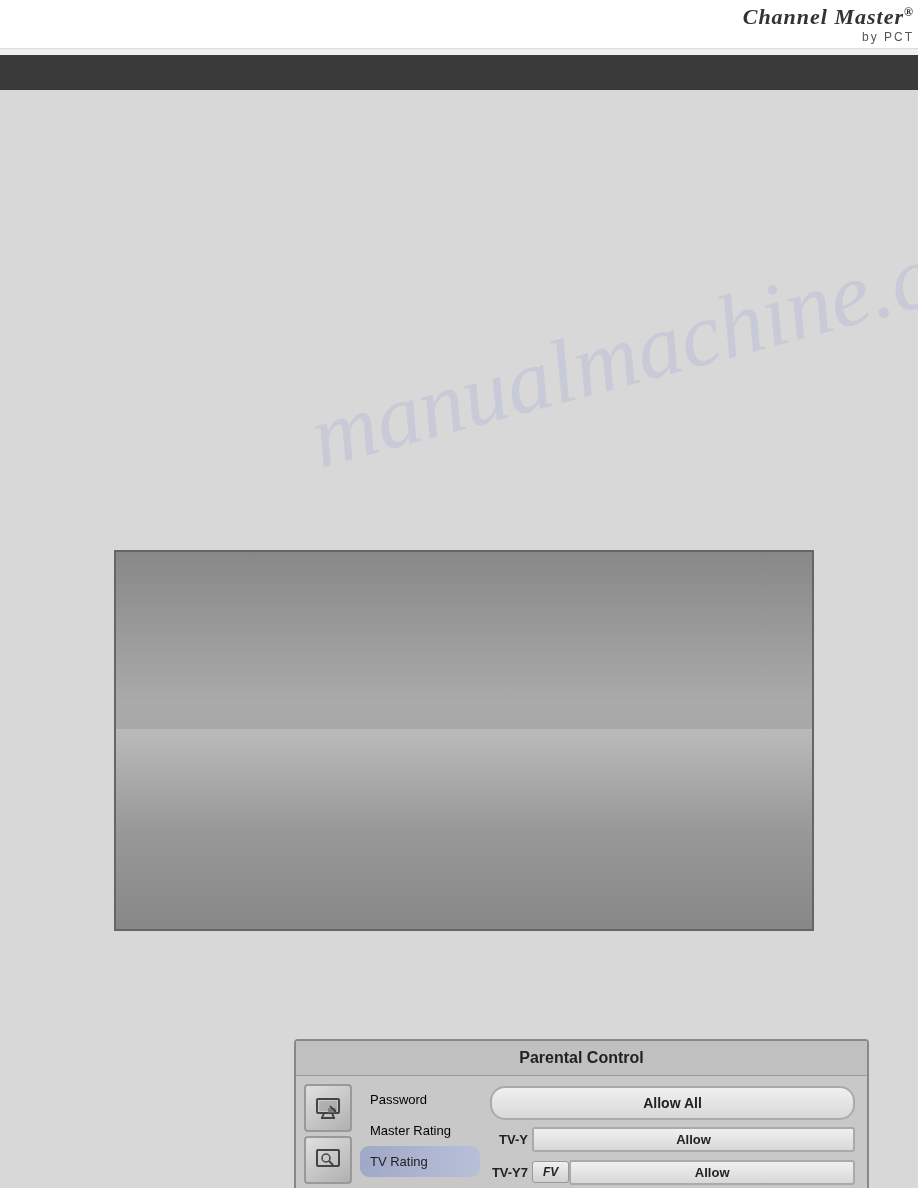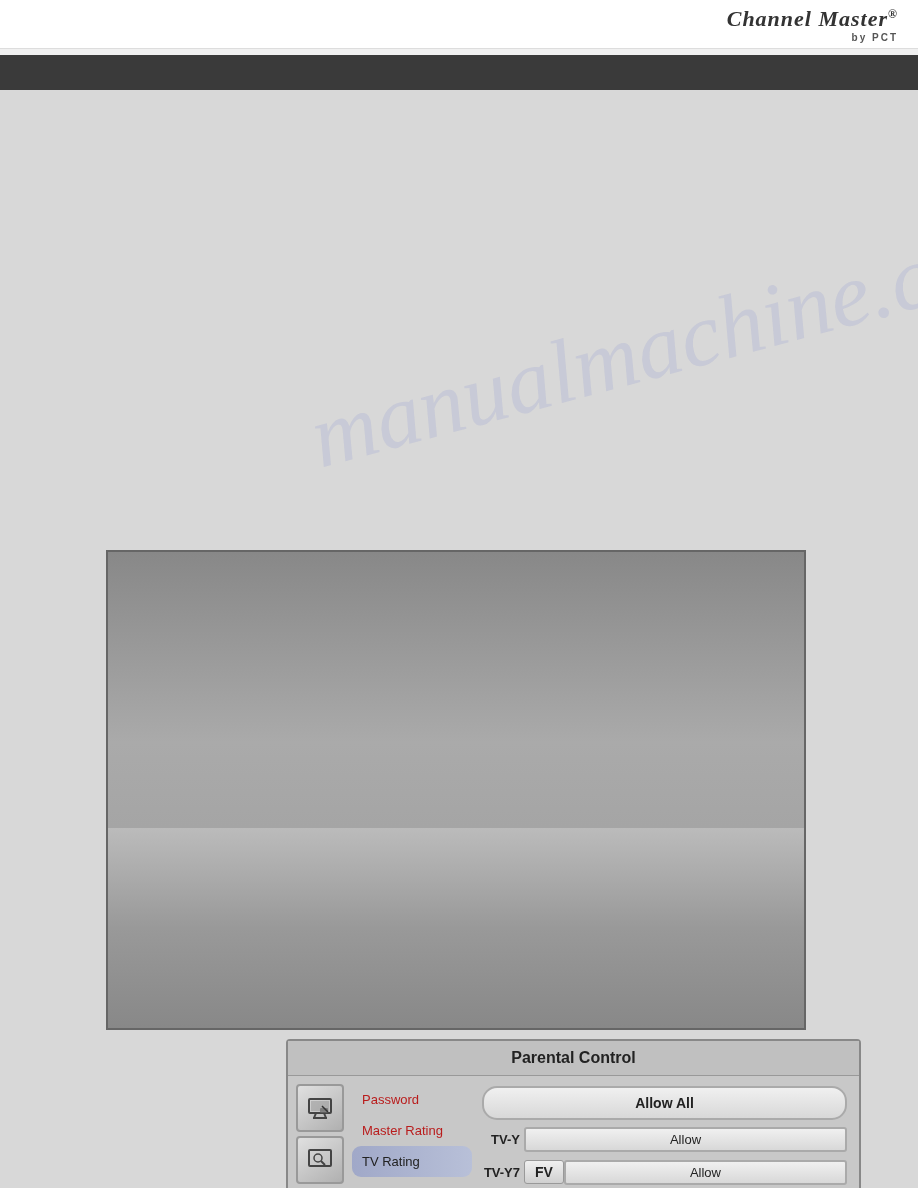--- a/index.html
+++ b/index.html
@@ -14,44 +14,43 @@
 
     
     .header {
       position: absolute;
       top: 0; left: 0; right: 0;
       height: 49px;
       background: white;
       display: flex;
       align-items: center;
       justify-content: flex-end;
-      padding-right: 20px;
+      padding-right: 4px;
       border-bottom: 1px solid #ddd;
     }
     .brand-logo {
       display: flex;
       flex-direction: column;
       align-items: flex-end;
     }
     .brand-name {
       font-size: 22px;
       font-weight: bold;
       font-style: italic;
       color: #333;
       font-family: Georgia, serif;
       letter-spacing: 1px;
     }
     .brand-name sup {
       font-size: 12px;
     }
     .brand-sub {
-      font-size: 10px;
+      font-size: 12px;
       color: #555;
       letter-spacing: 2px;
-      font-weight: bold;
     }
 
     
     .dark-bar {
       position: absolute;
       top: 55px; left: 0; right: 0;
       height: 35px;
       background: #3a3a3a;
     }
 
@@ -75,23 +74,23 @@
       position: absolute;
       top: 90px;
       left: 0; right: 0; bottom: 0;
       background: #d8d8d8;
     }
 
     
     .tv-screen {
       position: absolute;
       top: 460px;
-      left: 106px;
+      left: 114px;
       width: 700px;
-      height: 480px;
+      height: 381px;
       background: linear-gradient(180deg, #888 0%, #aaa 40%, #999 100%);
       border: 2px solid #666;
     }
 
     
     .dialog {
       position: absolute;
       top: 487px;
       left: 178px;
       width: 575px;
@@ -145,21 +144,21 @@
     .menu-list {
       width: 120px;
       display: flex;
       flex-direction: column;
       gap: 0;
     }
 
     .menu-item {
       padding: 8px 10px;
       font-size: 13px;
-      color: #b91c1c;
+      color: #000000;
       cursor: pointer;
       background: transparent;
     }
 
     .menu-item.active {
       background: linear-gradient(90deg, #a0a8c8, #b8c0d8);
       border-radius: 9px;
       color: #222;
     }
 
@@ -198,37 +197,38 @@
       color: #222;
       text-align: right;
       padding-right: 4px;
     }
 
     .rating-btn {
       padding: 3px 10px;
       background: linear-gradient(180deg, #f0f0f0, #d0d0d0);
       border: 1px solid #999;
       border-radius: 3px;
-      font-size: 14px;
+      font-size: 12px;
       font-weight: bold;
       color: #222;
       cursor: pointer;
       min-width: 28px;
       text-align: center;
+      font-style: italic;
     }
 
     .rating-allow {
       flex: 1;
       padding: 3px 10px;
       background: linear-gradient(180deg, #f0f0f0, #d8d8d8);
       border: 2px solid #aaa;
       border-radius: 3px;
       text-align: center;
       font-size: 13px;
-      font-weight: normal;
+      font-weight: bold;
       color: #222;
       cursor: pointer;
     }
 
     
     .tv-bg {
       position: absolute;
       bottom: 0; left: 0; right: 0;
       height: 200px;
       background: linear-gradient(180deg, #bbb 0%, #999 50%, #888 100%);

